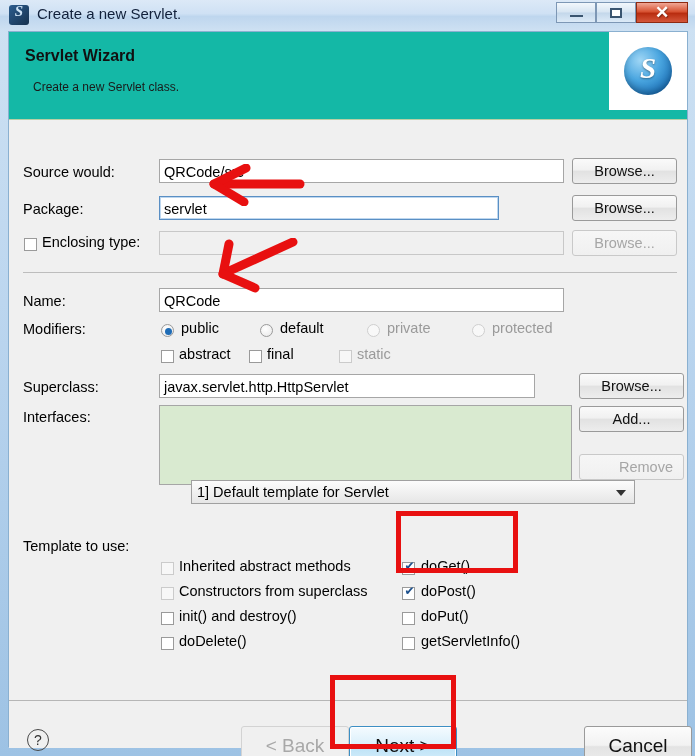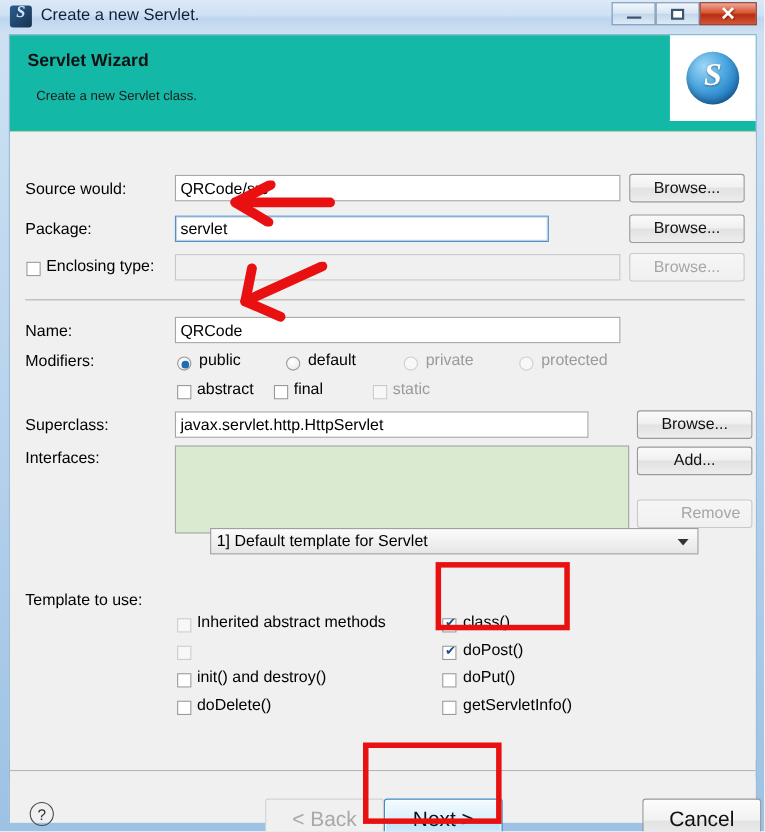--- a/index.html
+++ b/index.html
@@ -286,29 +286,30 @@
       <div id="template-combo" style="left:150px; top:359px; width:444px;margin-left:32px;">
         <span>1] Default template for Servlet</span>
         <div id="template-arrow"></div>
       </div>
 
 
       <div class="cbox dim" style="left:152px; top:441px;"></div>
       <div class="lbl" style="left:170px; top:437px;">Inherited abstract methods</div>
 
       <div class="cbox dim" style="left:152px; top:466px;"></div>
+      <div class="lbl" style="left:170px; top:462px;">Constructors from superclass</div>
 
       <div class="cbox" style="left:152px; top:491px;"></div>
       <div class="lbl" style="left:170px; top:487px;">init() and destroy()</div>
 
       <div class="cbox" style="left:152px; top:516px;"></div>
       <div class="lbl" style="left:170px; top:512px;">doDelete()</div>
 
       <div class="cbox checked" style="left:393px; top:441px;"></div>
-      <div class="lbl" style="left:412px; top:437px;">class()</div>
+      <div class="lbl" style="left:412px; top:437px;">doGet()</div>
 
       <div class="cbox checked" style="left:393px; top:466px;"></div>
       <div class="lbl" style="left:412px; top:462px;">doPost()</div>
 
       <div class="cbox" style="left:393px; top:491px;"></div>
       <div class="lbl" style="left:412px; top:487px;">doPut()</div>
 
       <div class="cbox" style="left:393px; top:516px;"></div>
       <div class="lbl" style="left:412px; top:512px;">getServletInfo()</div>
     </div>

